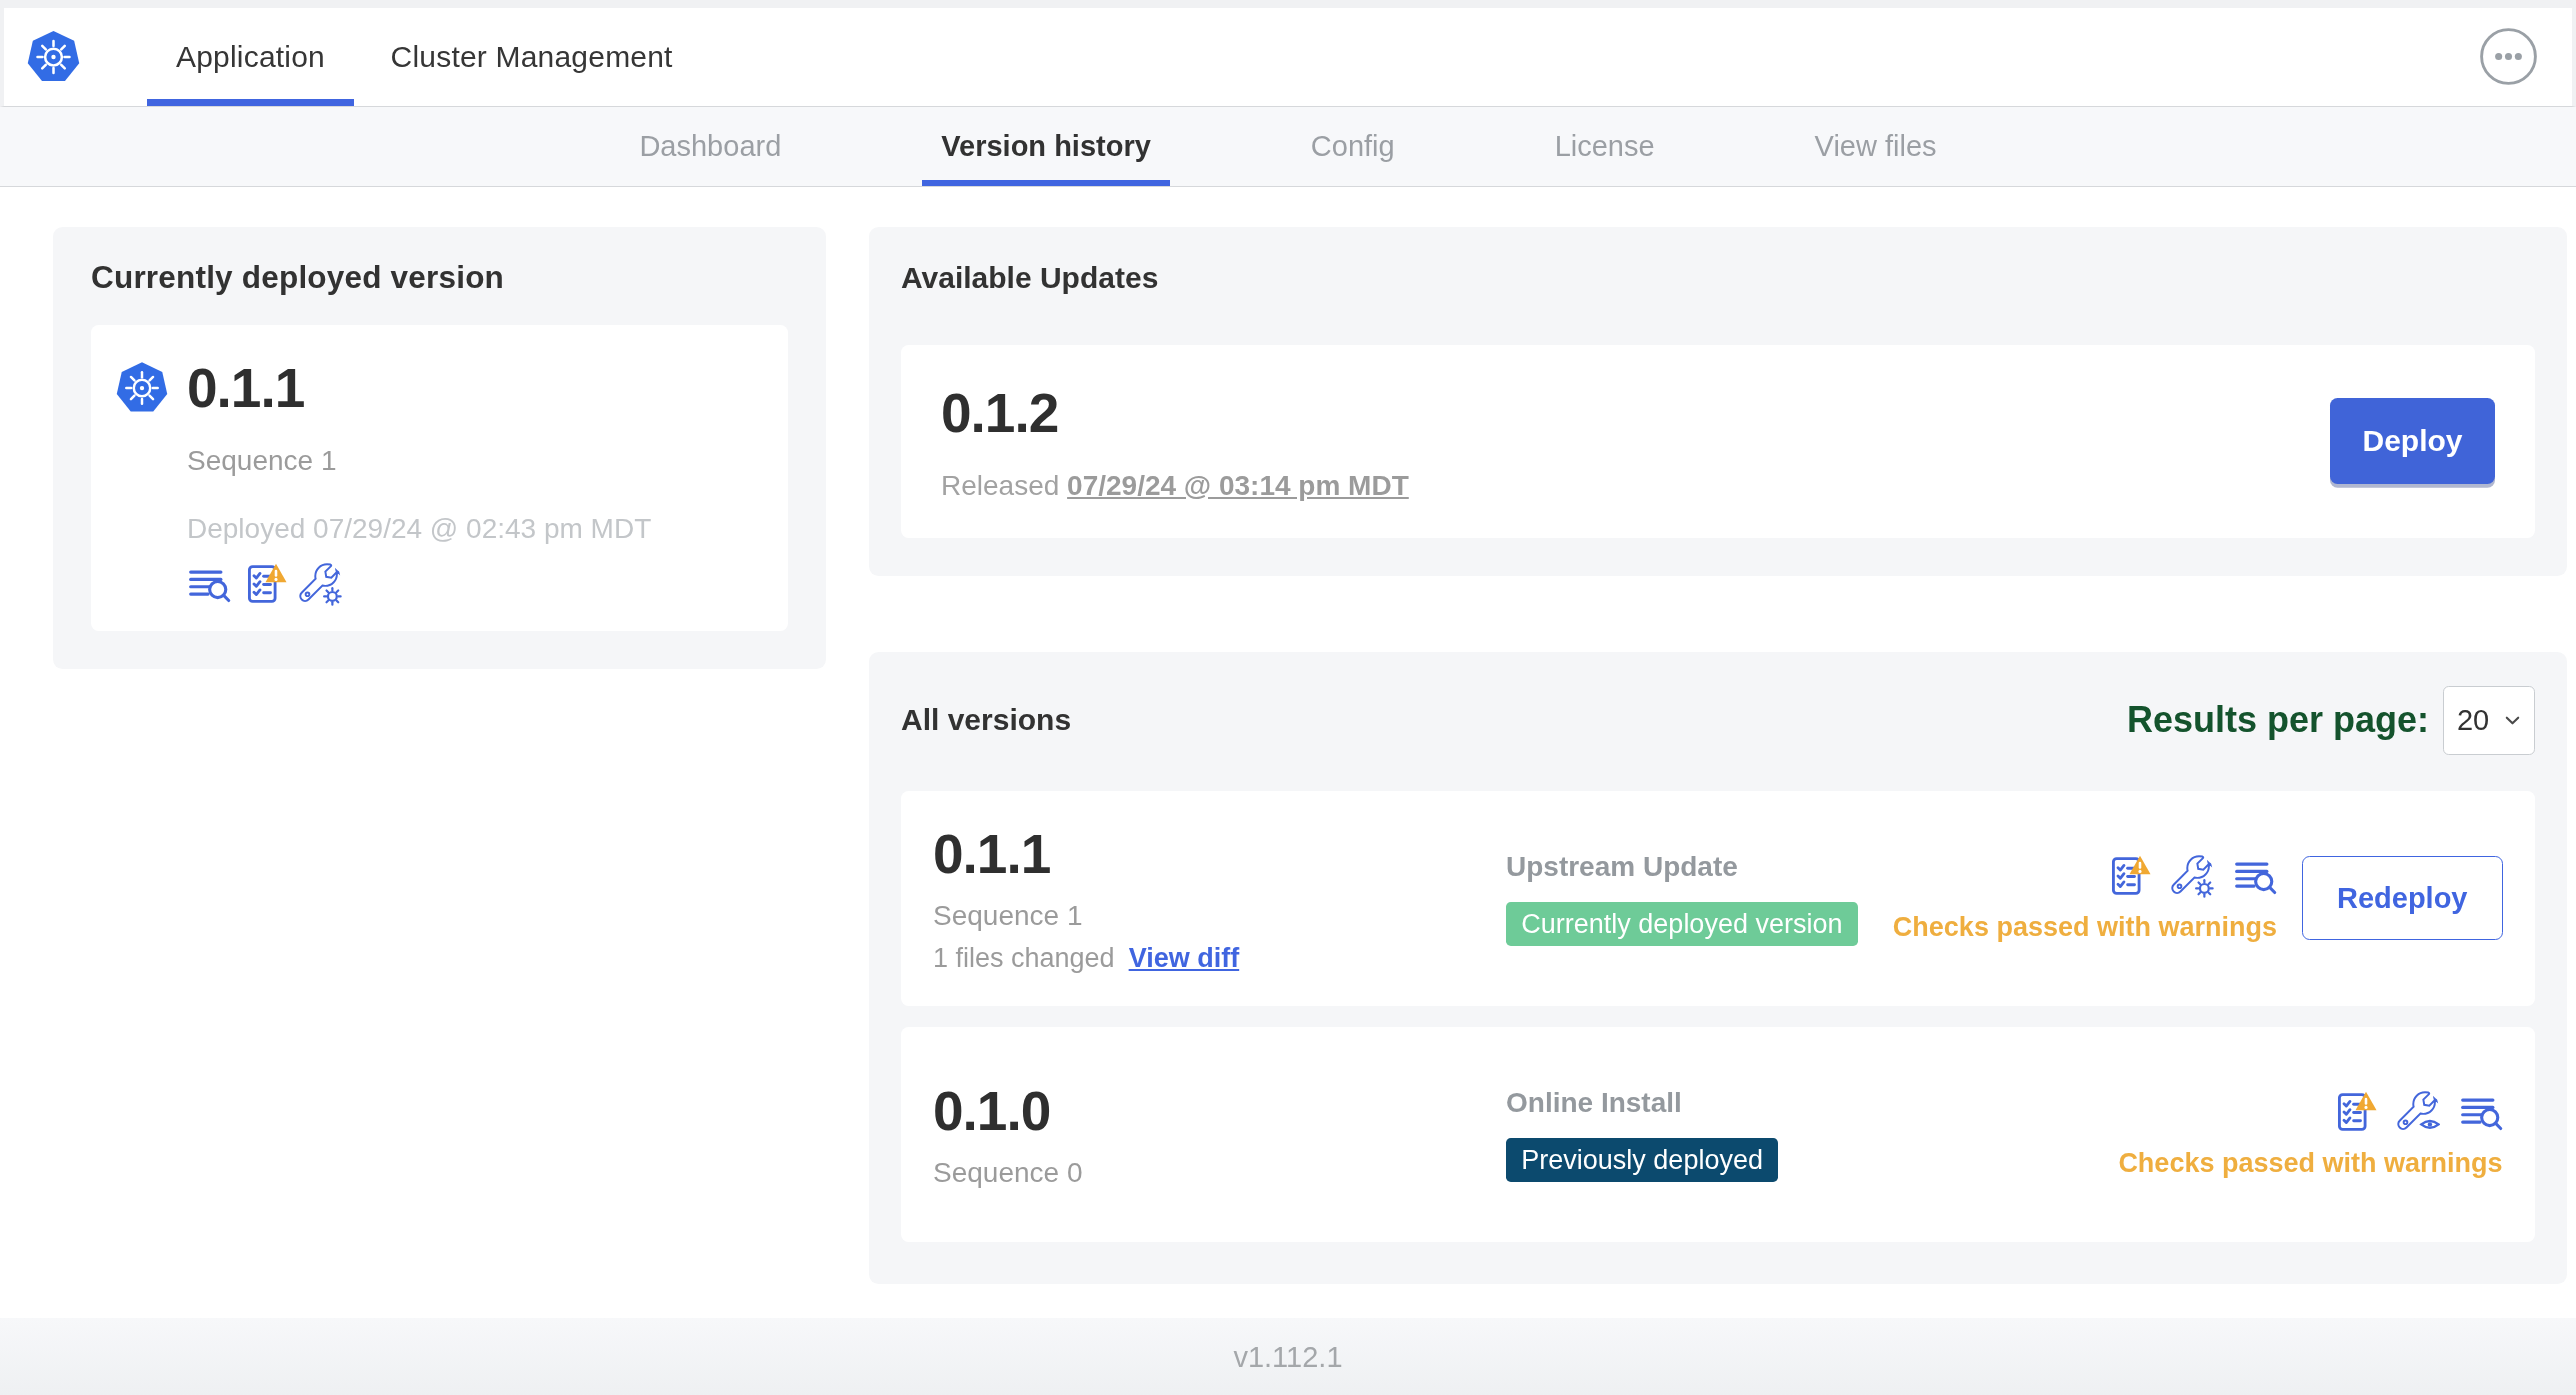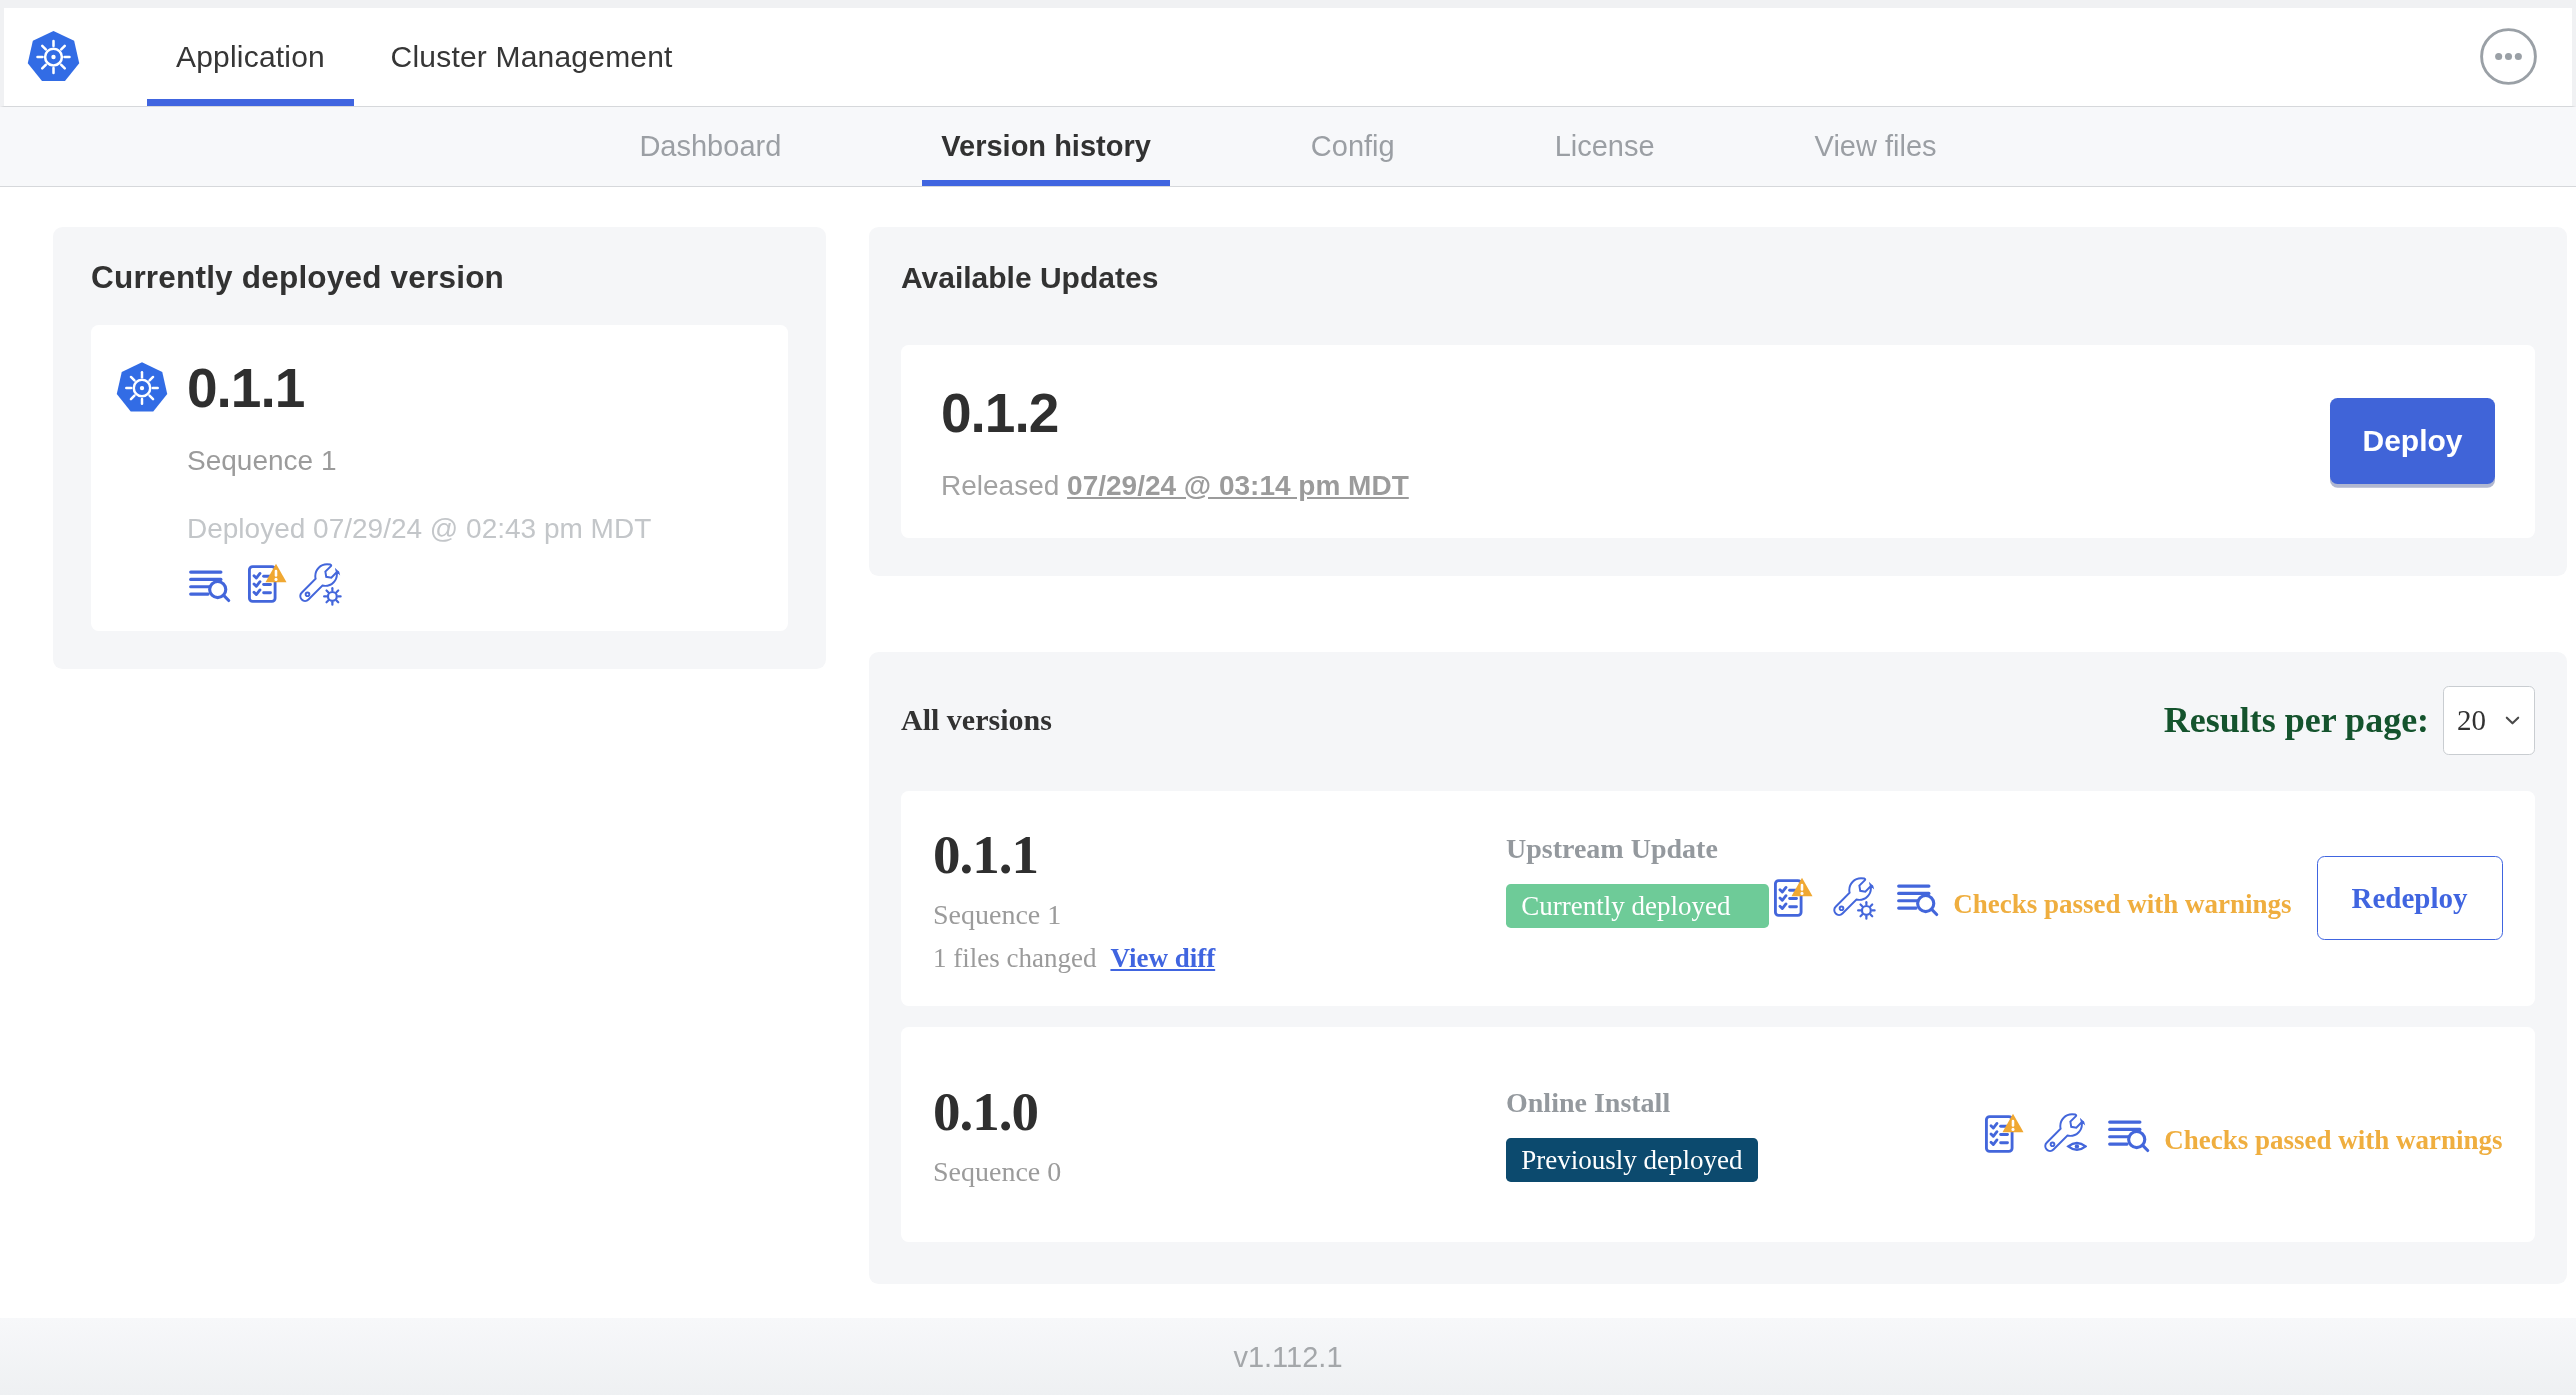--- a/index.html
+++ b/index.html
@@ -77,21 +77,21 @@
   .updates-card h2, .versions-card h2 { font-size:30px; font-weight:600; color:#323232; }
   .update-row { margin-top:50px; padding:36px 40px; display:flex; align-items:center; justify-content:space-between; min-height:177px; }
   .released-line { font-size:28px; color:#a2a2a2; margin-top:25px; }
   .released-line b { font-weight:700; color:#9b9b9b;text-decoration:underline; }
   .deploy-btn {
     min-width:145px; height:86px; padding:0 32px; border:none; border-radius:7.6px;
     background:#4064d8; color:#ffffff; font-size:30px; font-weight:700;
     font-family:inherit; cursor:pointer; box-shadow:0 3.8px 0 rgba(30,50,120,.35);
   }
 
-  .versions-card { margin-top:76px; padding:34px 32px 42px 32px;font-family:Liberation Serif, serif; }
+  .versions-card { margin-top:76px; padding:34px 32px 42px 32px; }
   .av-header { display:flex; align-items:center; }
   .av-header h2 { flex:0 0 auto; }
   .av-spacer { flex:1; }
   .rpp-label { font-size:36px; font-weight:600; color:#14532d; margin-right:13.4px; }
   .select-box {
     width:92px; height:69px; background:#fff; border:1.9px solid #c9cdd1; border-radius:5.7px;
     display:flex; align-items:center; justify-content:space-between; padding:0 11.5px 0 13.4px;
     font-size:29px; color:#323232; cursor:pointer;
   }
   .select-box svg { width:19px; height:19px; }
@@ -102,21 +102,21 @@
   .v-left .seq-text { margin-top:13.4px; }
   .files-line { font-size:27px; color:#9b9b9b; margin-top:11.5px; display:flex; gap:14px; align-items:baseline; }
   .view-diff { color:#4065e0; font-weight:600; text-decoration:underline; cursor:pointer; }
   .v-mid { align-self:center; }
   .v-source { font-size:28px; font-weight:600; color:#94999e; }
   .badge { display:inline-block; margin-top:19px; height:44px; line-height:44px;
     padding:0 15.3px; border-radius:4.8px; color:#ffffff; font-size:27px; font-weight:500; }
   .badge-green { background:#6ecb98; }
   .badge-gray  { background:#0c4a6e; }
   .row-right { display:flex; align-items:center; gap:25px; justify-self:end; }
-  .checks-col { display:flex; flex-direction:row; align-items:flex-end; gap:14px; }
+  .checks-col { display:flex; flex-direction:column; align-items:flex-end; gap:14px; }
   .v-icons { display:flex; align-items:flex-end; gap:19px; }
   .status-warn { font-size:27px; font-weight:600; color:#efae3f; cursor:pointer; white-space:nowrap; }
   .redeploy-btn {
     height:84px; padding:0 34px; background:#ffffff; border:1.9px solid #4065e0; border-radius:7.6px;
     color:#4065e0; font-size:29px; font-weight:700; font-family:inherit; cursor:pointer;
   }
 
   
   footer {
     flex:0 0 auto; height:78px; background:linear-gradient(#f7f8fa,#eef0f2);

